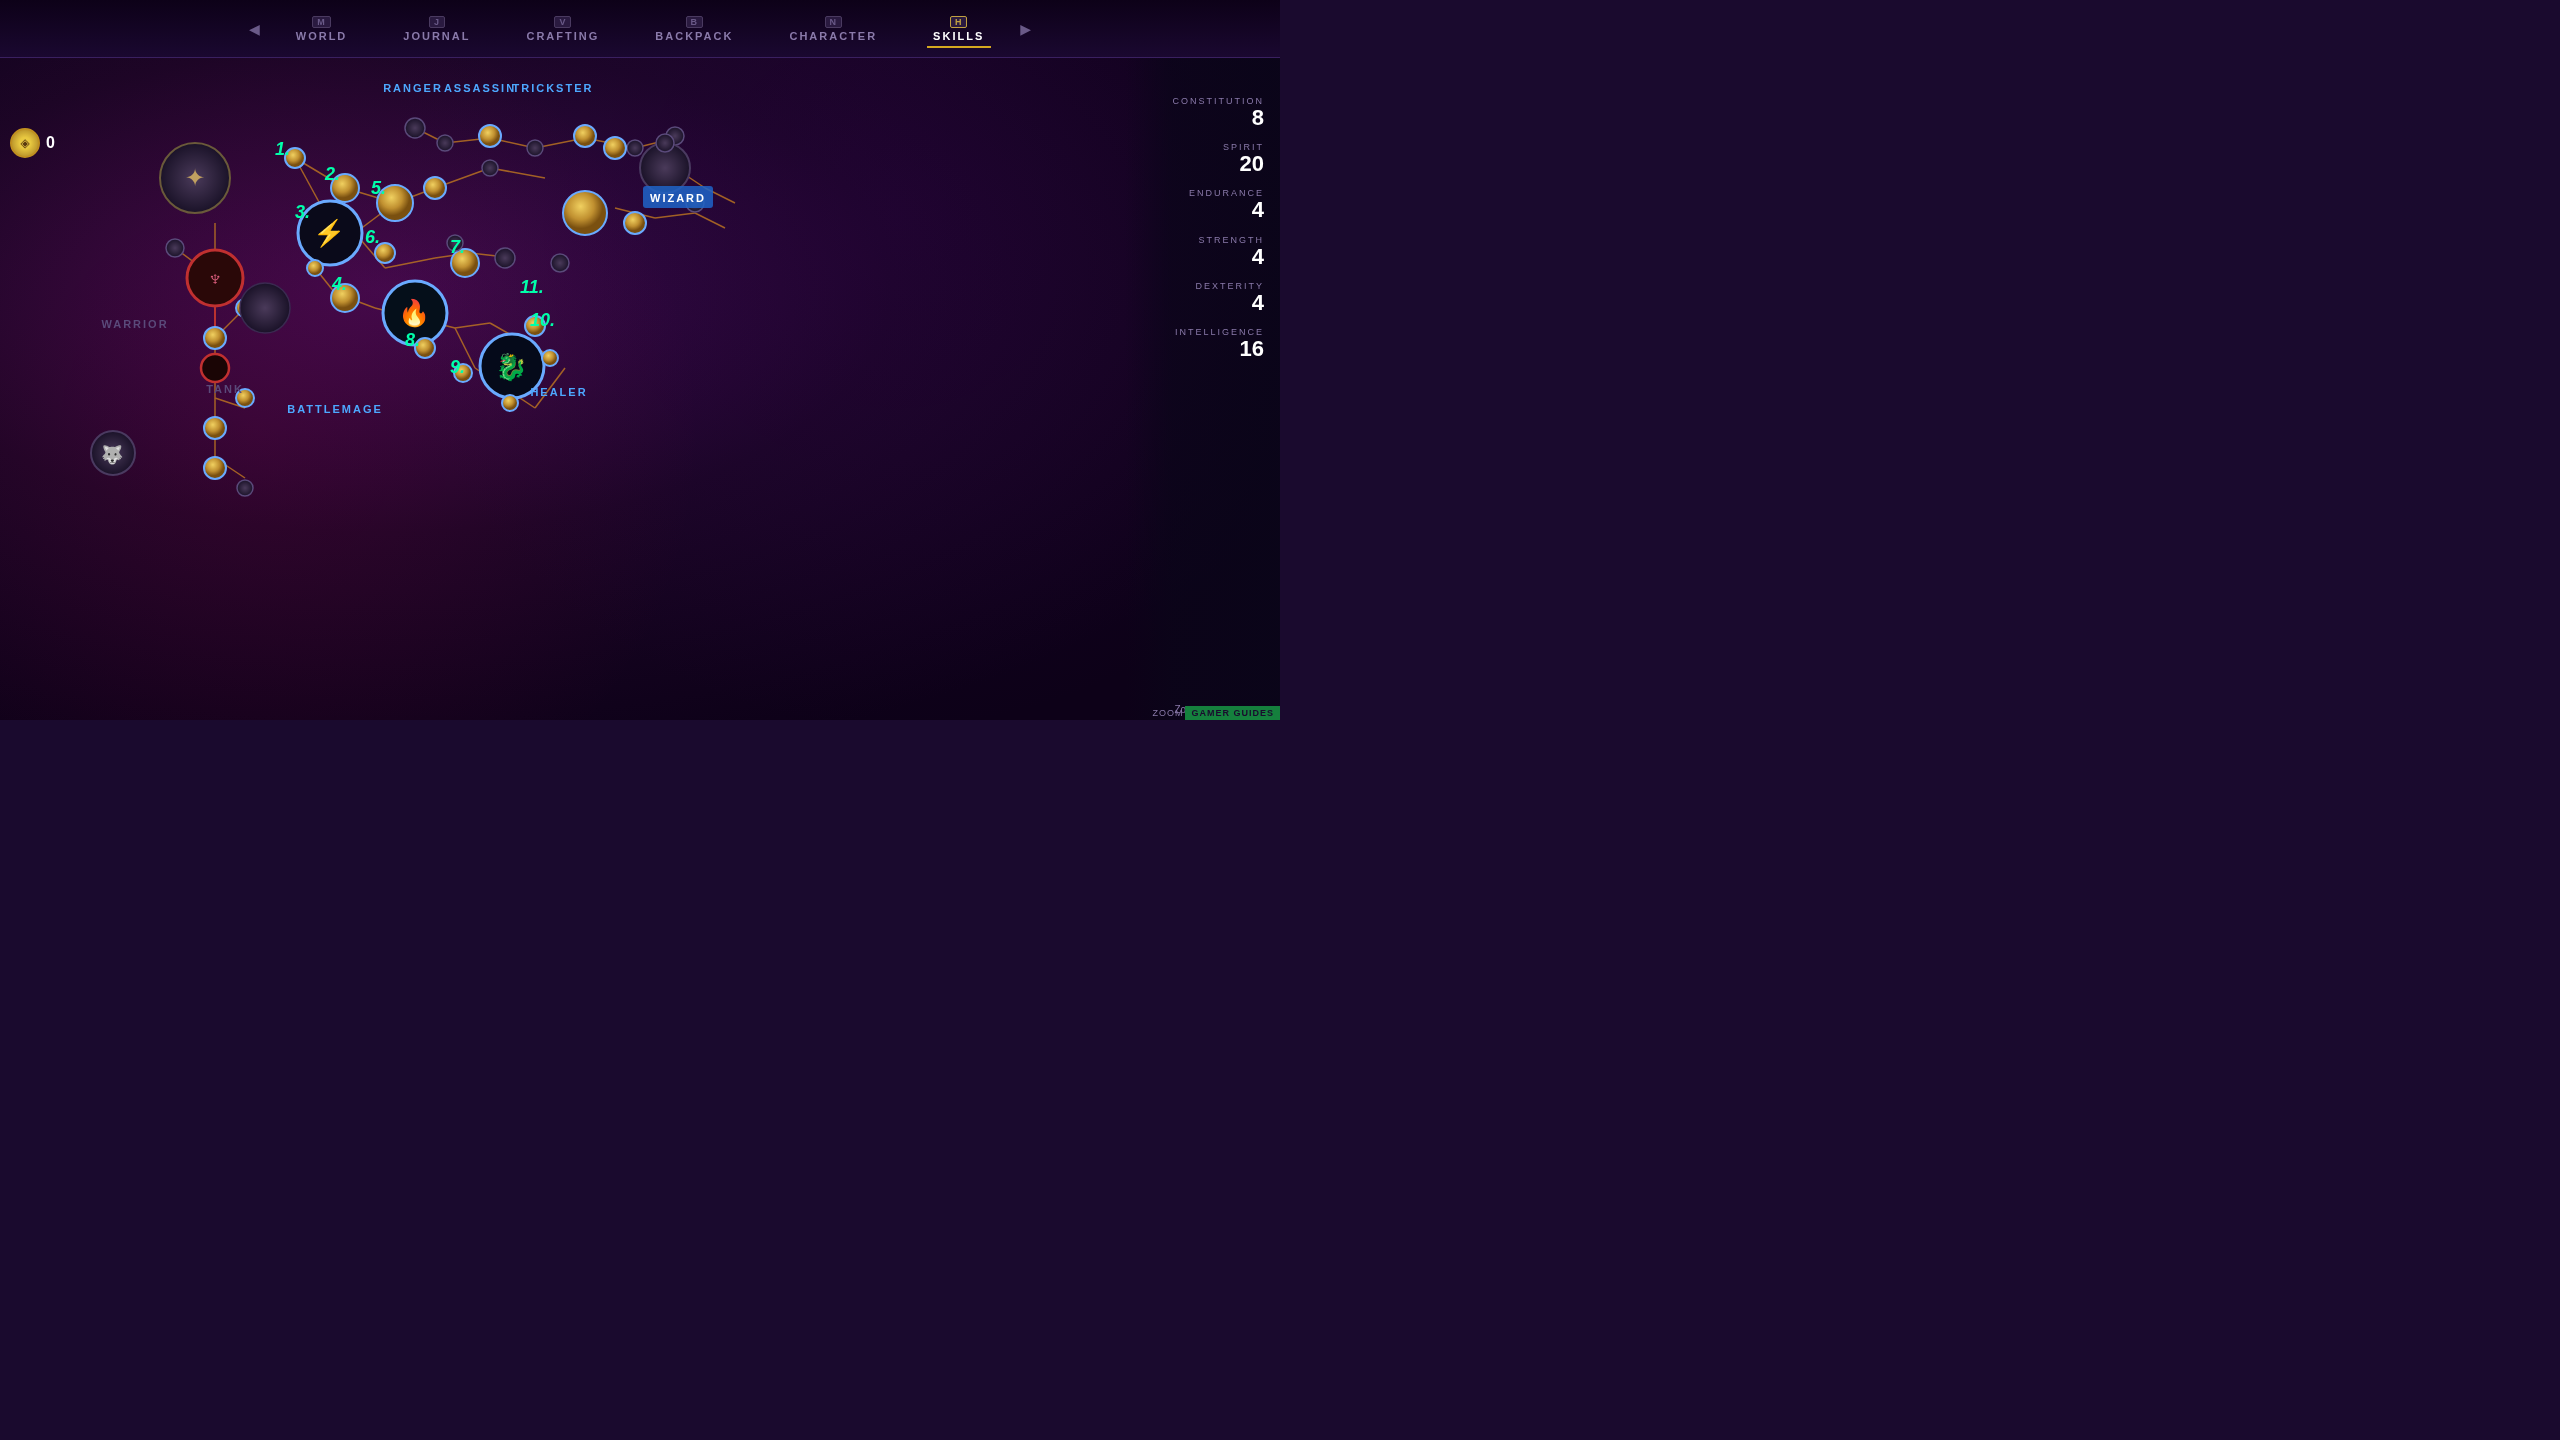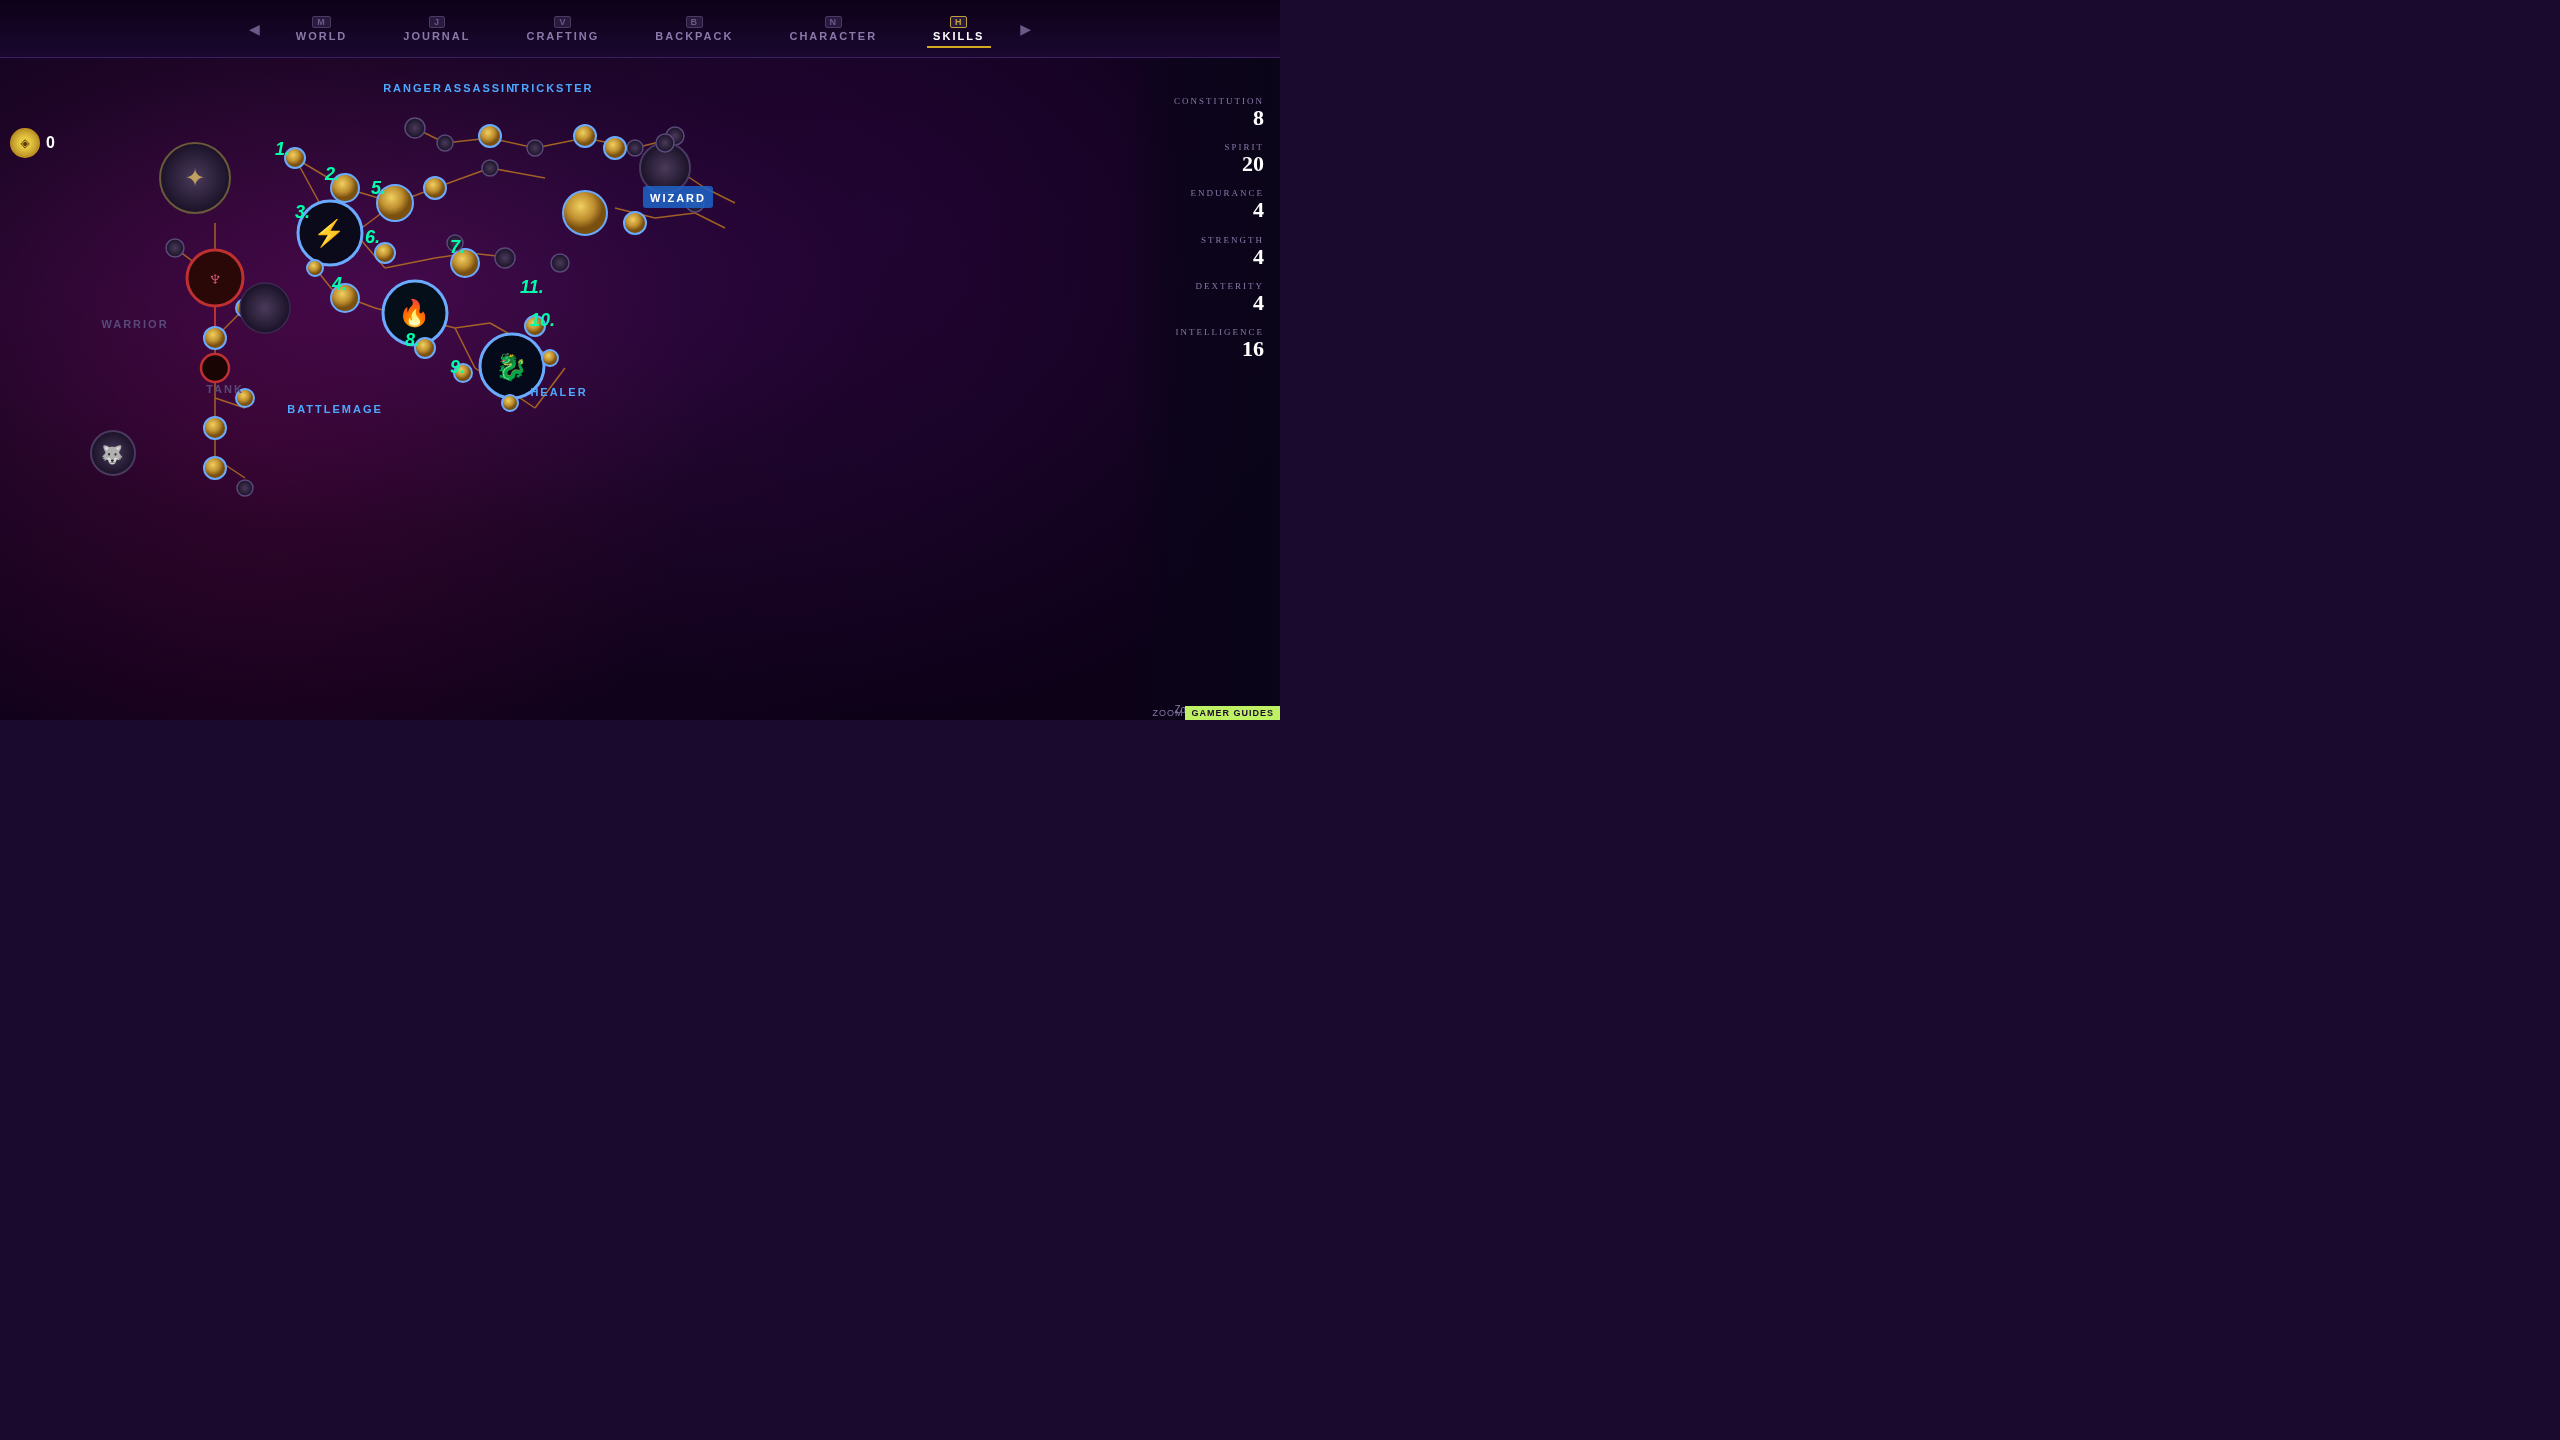--- a/index.html
+++ b/index.html
@@ -114,21 +114,20 @@
       background: linear-gradient(90deg, transparent 0%, rgba(10,5,25,0.7) 30%, rgba(10,5,25,0.9) 100%);
       display: flex;
       flex-direction: column;
       justify-content: flex-start;
       padding-top: 30px;
       z-index: 50;
     }
     .stat-entry {
       text-align: right;
       padding: 8px 16px 4px 0;
-      font-family: Liberation Serif, serif;
     }
     .stat-name {
       font-size: 9px;
       letter-spacing: 2px;
       color: #8a7aaa;
       text-transform: uppercase;
       display: block;
     }
     .stat-value {
       font-size: 22px;
@@ -171,21 +170,21 @@
       align-items: center;
       gap: 2px;
       z-index: 200;
     }
     .watermark-text {
       color: #8a7aaa;
       font-size: 9px;
       letter-spacing: 1px;
     }
     .gamer-logo {
-      background: #bef264;
+      background: #15803d;
       color: #1a0a2e;
       font-size: 9px;
       font-weight: bold;
       padding: 2px 6px;
       letter-spacing: 1px;
     }
 
     
     .zoom-indicator {
       position: absolute;

